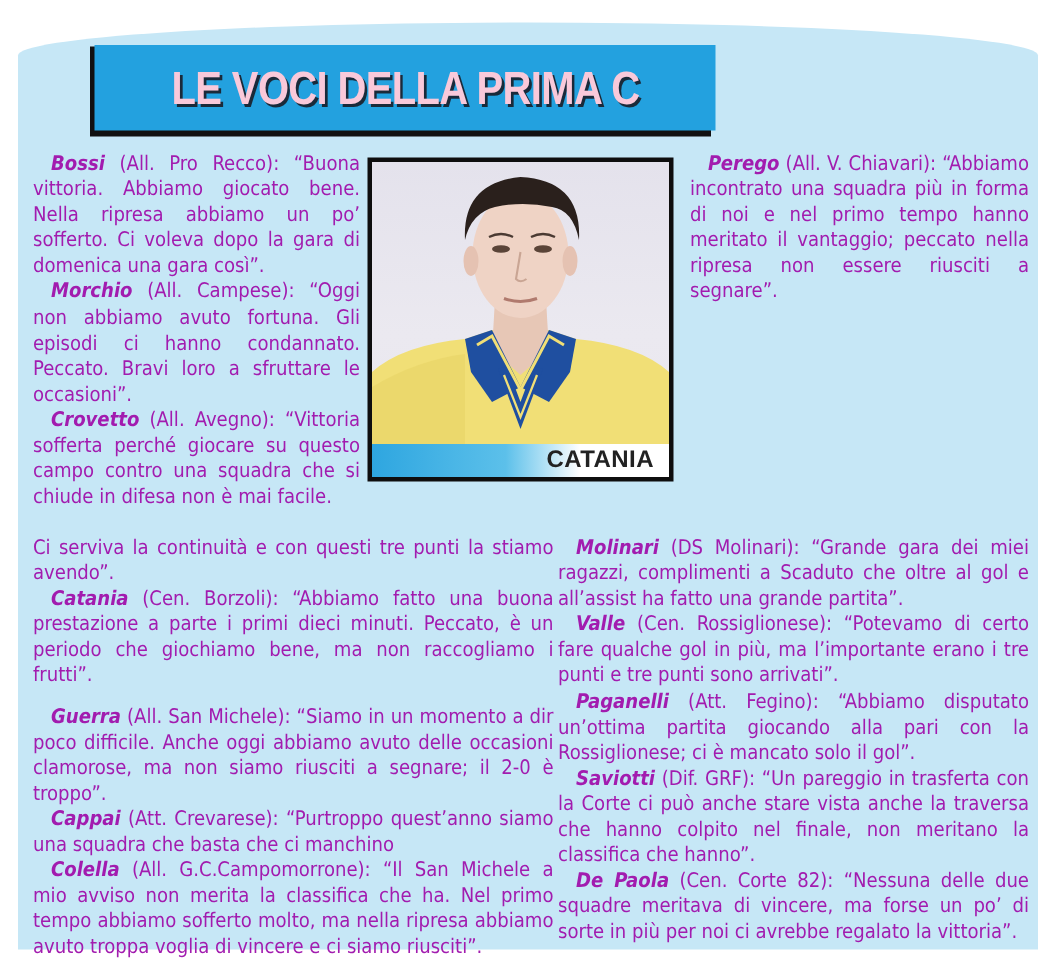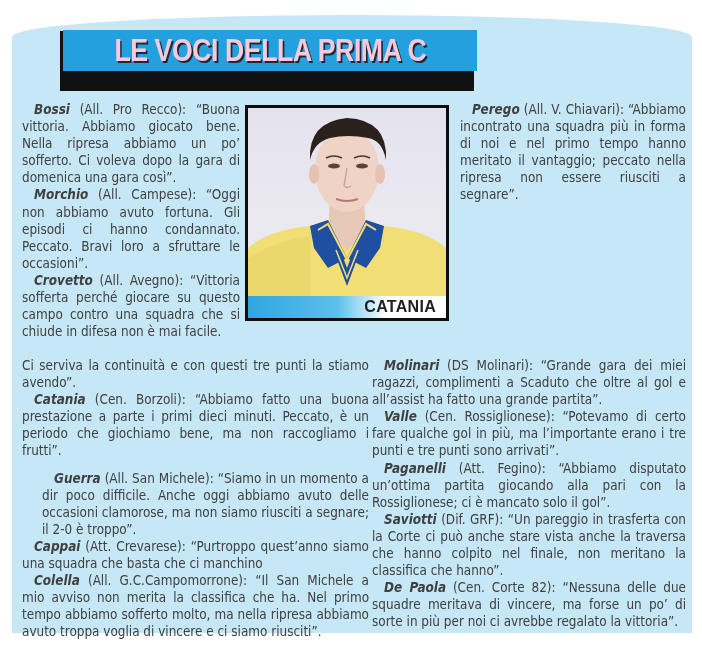--- a/index.html
+++ b/index.html
@@ -8,36 +8,36 @@
   .panel {
     position: absolute; left: 12px; top: 15px; width: 680px; height: 618px;
     background: #c6e7f6;
     border-radius: 340px 340px 0 0 / 22px 22px 0 0;
   }
   .title-shadow {
     position: absolute; left: 60px; top: 31px; width: 414px; height: 60px;
     background: #111111;
   }
   .title-box {
-    position: absolute; left: 63px; top: 30px; width: 414px; height: 41px;
+    position: absolute; left: 63px; top: 30px; width: 414px; height: 57px;
     background: #23a1df;
     display: flex; align-items: center; justify-content: center;
   }
   .title-text {
     font-family: "Liberation Sans", sans-serif;
     font-weight: bold; font-size: 31px; letter-spacing: -0.5px;
     color: #f9c9da;
     text-shadow: 2px 2px 0 #1a2a3a;
     transform: scaleX(0.86);
     white-space: nowrap;
   }
   .text {
     position: absolute;
     font-family: "DejaVu Sans Condensed", "DejaVu Sans", sans-serif;
-    font-size: 13.4px; line-height: 17.1px; color: #404040;
+    font-size: 13.4px; line-height: 17.1px; color: #a21caf;
     text-align: justify;
   }
   .text p { margin: 0; text-indent: 12px; }
   .text p.cont { text-indent: 0; }
   .text b { font-style: italic; font-weight: bold; }
   .col-left-top { left: 22px; top: 101px; width: 218px; }
   .col-left-bottom { left: 22px; top: 340px; width: 347px; }
   .col-right-top { left: 460px; top: 101px; width: 226px; }
   .col-right-bottom { left: 372px; top: 357px; width: 314px; }
   .photo-frame {
@@ -71,21 +71,21 @@
 
 <div class="text col-left-top">
   <p><b>Bossi</b> <span>(All. Pro Recco): </span><span>“Buona vittoria. Abbiamo giocato bene. Nella ripresa abbiamo un po’ sofferto. Ci voleva dopo la gara di domenica una gara così”.</span></p>
   <p><b>Morchio</b><span> (All. Campese): </span><span>“Oggi non abbiamo avuto fortuna. Gli episodi ci hanno condannato. Peccato. Bravi loro a sfruttare le occasioni”.</span></p>
   <p><b>Crovetto</b><span> (All. Avegno): </span><span>“Vittoria sofferta perché giocare su questo campo contro una squadra che si chiude in difesa non è mai facile.</span></p>
 </div>
 
 <div class="text col-left-bottom" style="top:357px;">
   <p class="cont"><span>Ci serviva la continuità e con questi tre punti la stiamo avendo”.</span></p>
   <p><b>Catania</b><span> (Cen. Borzoli): </span><span>“Abbiamo fatto una buona prestazione a parte i primi dieci minuti. Peccato, è un periodo che giochiamo bene, ma non raccogliamo i frutti”.</span></p>
-  <p style="margin-top:10px;margin-left:20px;"><b>Guerra</b><span> (All. San Michele): </span><span>“Siamo in un momento a dir poco difficile. Anche oggi abbiamo avuto delle occasioni clamorose, ma non siamo riusciti a segnare; il 2-0 è troppo”.</span></p>
+  <p style="margin-top:10px;"><b>Guerra</b><span> (All. San Michele): </span><span>“Siamo in un momento a dir poco difficile. Anche oggi abbiamo avuto delle occasioni clamorose, ma non siamo riusciti a segnare; il 2-0 è troppo”.</span></p>
   <p><b>Cappai</b><span> (Att. Crevarese): </span><span>“Purtroppo quest’anno siamo una squadra che basta che ci manchino</span></p>
   <p><b>Colella</b><span> (All. G.C.Campomorrone): </span><span>“Il San Michele a mio avviso non merita la classifica che ha. Nel primo tempo abbiamo sofferto molto, ma nella ripresa abbiamo avuto troppa voglia di vincere e ci siamo riusciti”.</span></p>
 </div>
 
 <div class="photo-frame">
   <div class="photo">
     <svg width="198" height="210" viewBox="0 0 198 210">
 
       <path d="M0 140 Q20 122 62 118 L80 112 L118 112 L136 118 Q178 122 198 140 L198 210 L0 210 Z" fill="#f1df76"></path>
       <path d="M0 150 Q30 132 62 128 L62 210 L0 210 Z" fill="#e8d466" opacity="0.6"></path>

